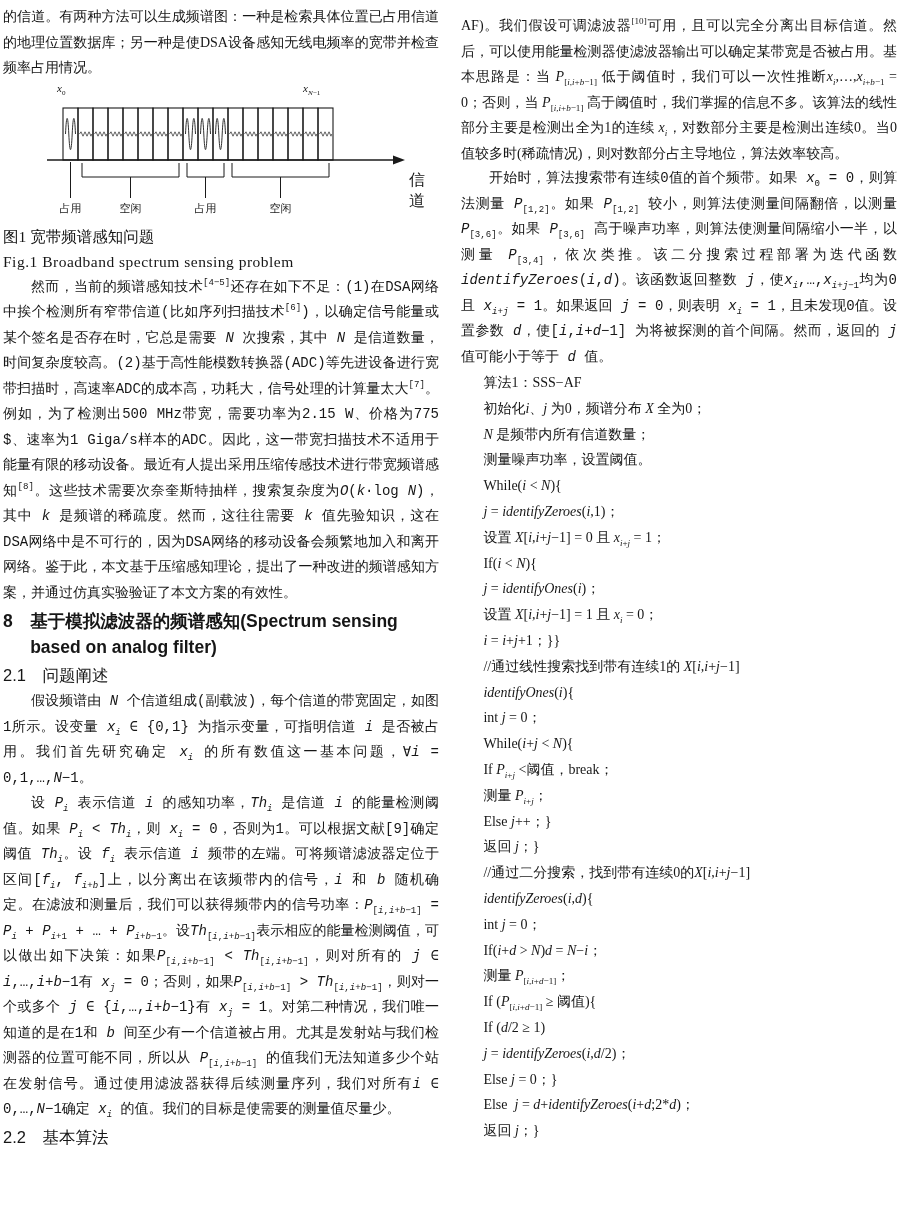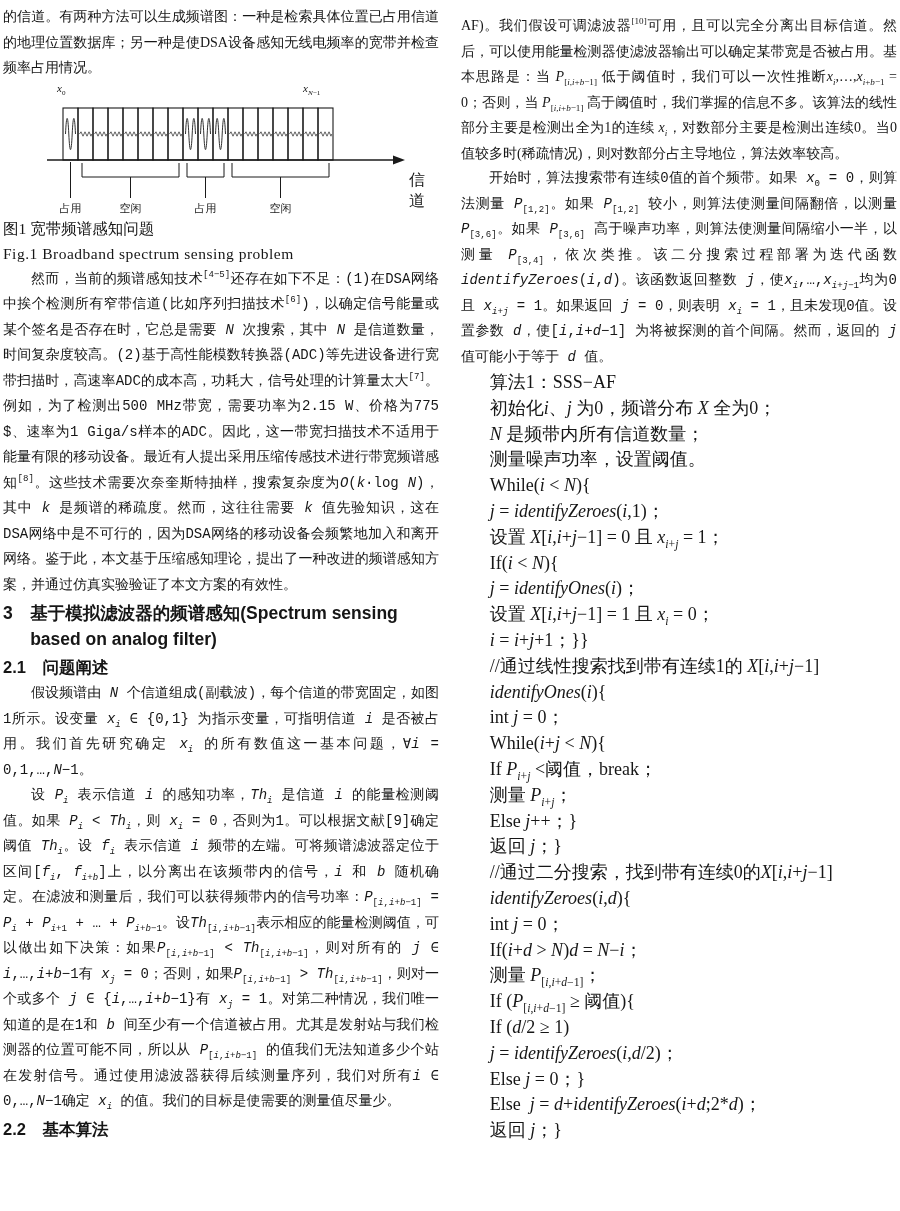--- a/index.html
+++ b/index.html
@@ -13,29 +13,29 @@
   #col-left{left:3px;}
   #col-right{left:461px;margin-top:9px;}
   p.para{margin:0;text-align:justify;font-size:14px;line-height:25.5px;}
   .indent{text-indent:2em;font-family:Liberation Mono, monospace;}
   .h-sec{
     font-family:"Liberation Sans",sans-serif;font-weight:bold;
     font-size:17.5px;line-height:26px;margin:2px 0;
     padding-left:1.55em;text-indent:-1.55em;
   }
   .h-sub{
-    font-family:"Liberation Sans",sans-serif;font-weight:bold;
+    font-family:"Liberation Sans",sans-serif;font-weight:normal;
     font-size:16.5px;line-height:26px;margin:1px 0;
   }
   .caption{font-size:15.5px;line-height:25.5px;margin:0;}
   .caption-en{letter-spacing:0.5px;}
-  .algo-line{font-size:18px;line-height:25.8px;margin-left:1.6em;text-align:left;}
+  .algo-line{font-size:14px;line-height:25.8px;margin-left:1.6em;text-align:left;}
   sup{font-size:0.65em;line-height:0;}
   sub{font-size:0.65em;line-height:0;}
-  .figure-wrap{position:relative;width:436px;height:134px;margin:1px 0 0 0;}
+  .figure-wrap{position:relative;width:436px;height:134px;margin:1px 0 8px 0;}
   .figure-wrap svg{position:absolute;left:0;top:12px;}
   .fig-label{position:absolute;font-size:11px;color:#161616;}
 </style>
 </head>
 <body>
 
 <div class="col" id="col-left">
   <p class="para">的信道。有两种方法可以生成频谱图：一种是检索具体位置已占用信道的地理位置数据库；另一种是使DSA设备感知无线电频率的宽带并检查频率占用情况。</p>
 
   <div class="figure-wrap">
@@ -93,21 +93,21 @@
         <text x="277.5" y="118" text-anchor="middle" font-size="11" fill="#1a1a1a" font-family="&quot;Liberation Serif&quot;,serif">空闲</text>
       </svg>
     <span class="fig-label" style="left:406px;top:88px;font-size:16px;">信道</span>
   </div>
 
   <p class="caption">图1 宽带频谱感知问题</p>
   <p class="caption caption-en">Fig.1 Broadband spectrum sensing problem</p>
 
   <p class="para indent">然而，当前的频谱感知技术<sup>[4−5]</sup>还存在如下不足：(1)在DSA网络中挨个检测所有窄带信道(比如序列扫描技术<sup>[6]</sup>)，以确定信号能量或某个签名是否存在时，它总是需要 <i>N</i> 次搜索，其中 <i>N</i> 是信道数量，时间复杂度较高。(2)基于高性能模数转换器(ADC)等先进设备进行宽带扫描时，高速率ADC的成本高，功耗大，信号处理的计算量太大<sup>[7]</sup>。例如，为了检测出500 MHz带宽，需要功率为2.15 W、价格为775 $、速率为1 Giga/s样本的ADC。因此，这一带宽扫描技术不适用于能量有限的移动设备。最近有人提出采用压缩传感技术进行带宽频谱感知<sup>[8]</sup>。这些技术需要次奈奎斯特抽样，搜索复杂度为<i>O</i>(<i>k</i>·log <i>N</i>)，其中 <i>k</i> 是频谱的稀疏度。然而，这往往需要 <i>k</i> 值先验知识，这在DSA网络中是不可行的，因为DSA网络的移动设备会频繁地加入和离开网络。鉴于此，本文基于压缩感知理论，提出了一种改进的频谱感知方案，并通过仿真实验验证了本文方案的有效性。</p>
 
-  <div class="h-sec">3　基于模拟滤波器的频谱感知(Spectrum sensing based on analog filter)</div>
+  <div class="h-sec">8　基于模拟滤波器的频谱感知(Spectrum sensing based on analog filter)</div>
   <div class="h-sub">2.1　问题阐述</div>
 
   <p class="para indent">假设频谱由 <i>N</i> 个信道组成(副载波)，每个信道的带宽固定，如图1所示。设变量 <i>x<sub>i</sub></i> ∈ {0,1} 为指示变量，可指明信道 <i>i</i> 是否被占用。我们首先研究确定 <i>x<sub>i</sub></i> 的所有数值这一基本问题，∀<i>i</i> = 0,1,…,<i>N</i>−1。</p>
   <p class="para indent">设 <i>P<sub>i</sub></i> 表示信道 <i>i</i> 的感知功率，<i>Th<sub>i</sub></i> 是信道 <i>i</i> 的能量检测阈值。如果 <i>P<sub>i</sub></i> &lt; <i>Th<sub>i</sub></i>，则 <i>x<sub>i</sub></i> = 0，否则为1。可以根据文献[9]确定阈值 <i>Th<sub>i</sub></i>。设 <i>f<sub>i</sub></i> 表示信道 <i>i</i> 频带的左端。可将频谱滤波器定位于区间[<i>f<sub>i</sub></i>, <i>f</i><sub><i>i</i>+<i>b</i></sub>]上，以分离出在该频带内的信号，<i>i</i> 和 <i>b</i> 随机确定。在滤波和测量后，我们可以获得频带内的信号功率：<i>P</i><sub>[<i>i</i>,<i>i</i>+<i>b</i>−1]</sub> = <i>P<sub>i</sub></i> + <i>P</i><sub><i>i</i>+1</sub> + … + <i>P</i><sub><i>i</i>+<i>b</i>−1</sub>。设<i>Th</i><sub>[<i>i</i>,<i>i</i>+<i>b</i>−1]</sub>表示相应的能量检测阈值，可以做出如下决策：如果<i>P</i><sub>[<i>i</i>,<i>i</i>+<i>b</i>−1]</sub> &lt; <i>Th</i><sub>[<i>i</i>,<i>i</i>+<i>b</i>−1]</sub>，则对所有的 <i>j</i> ∈ <i>i</i>,…,<i>i</i>+<i>b</i>−1有 <i>x<sub>j</sub></i> = 0；否则，如果<i>P</i><sub>[<i>i</i>,<i>i</i>+<i>b</i>−1]</sub> &gt; <i>Th</i><sub>[<i>i</i>,<i>i</i>+<i>b</i>−1]</sub>，则对一个或多个 <i>j</i> ∈ {<i>i</i>,…,<i>i</i>+<i>b</i>−1}有 <i>x<sub>j</sub></i> = 1。对第二种情况，我们唯一知道的是在1和 <i>b</i> 间至少有一个信道被占用。尤其是发射站与我们检测器的位置可能不同，所以从 <i>P</i><sub>[<i>i</i>,<i>i</i>+<i>b</i>−1]</sub> 的值我们无法知道多少个站在发射信号。通过使用滤波器获得后续测量序列，我们对所有<i>i</i> ∈ 0,…,<i>N</i>−1确定 <i>x<sub>i</sub></i> 的值。我们的目标是使需要的测量值尽量少。</p>
 
   <div class="h-sub">2.2　基本算法</div>
 
 </div>
 
 <div class="col" id="col-right">

